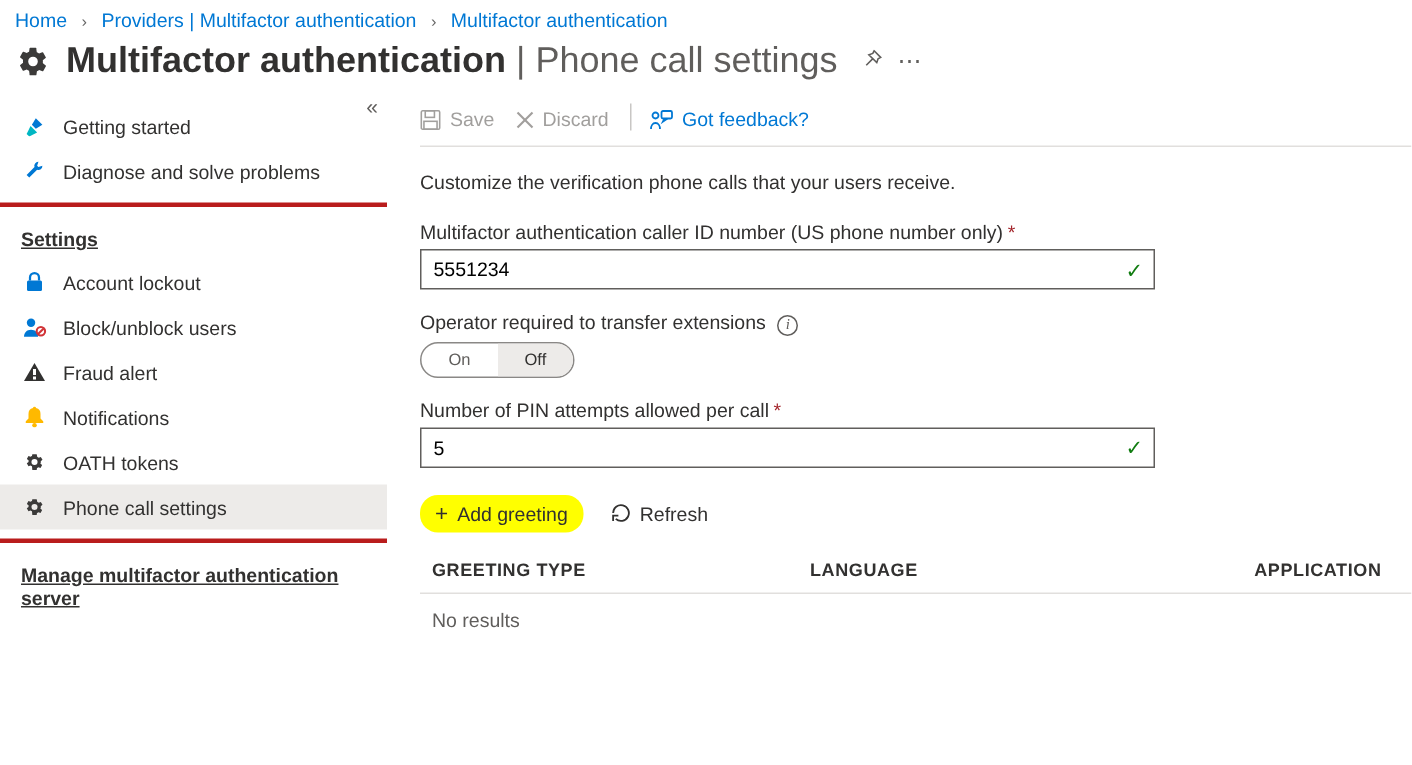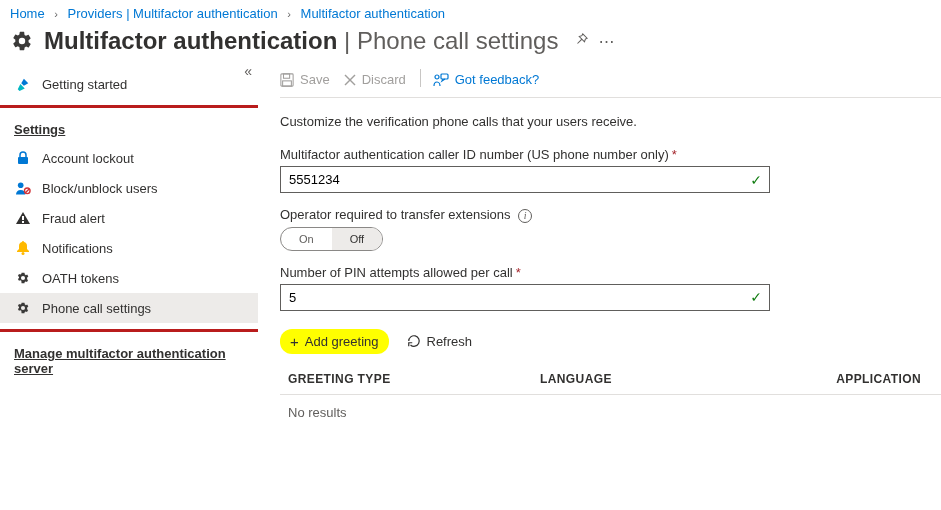--- a/index.html
+++ b/index.html
@@ -101,20 +101,28 @@
       <div class="sidebar-item">
         <span class="icon">
           <svg width="14" height="14" viewBox="0 0 16 16">
               <path fill="#00b7c3" d="M2 14l3-6 5 5-6 3-2-2z"></path>
               <path fill="#0078d4" d="M6 7l3-5 5 5-5 3-3-3z"></path>
             </svg>
         </span>
         <span>Getting started</span>
       </div>
 
+      <div class="sidebar-item">
+        <span class="icon">
+          <svg width="14" height="14" viewBox="0 0 16 16">
+              <path fill="#0078d4" d="M14 4a3 3 0 0 1-4 3L4 13l-2-2 6-6a3 3 0 0 1 3-4l-1 3 1 1 3-1z"></path>
+            </svg>
+        </span>
+        <span>Diagnose and solve problems</span>
+      </div>
 
       <div class="section-header">Settings</div>
 
       <div class="sidebar-item">
         <span class="icon">
           <svg width="12" height="14" viewBox="0 0 12 14">
               <rect x="1" y="6" width="10" height="7" rx="1" fill="#0078d4"></rect>
               <path d="M3 6V4a3 3 0 0 1 6 0v2" fill="none" stroke="#0078d4" stroke-width="1.5"></path>
             </svg>
         </span>

